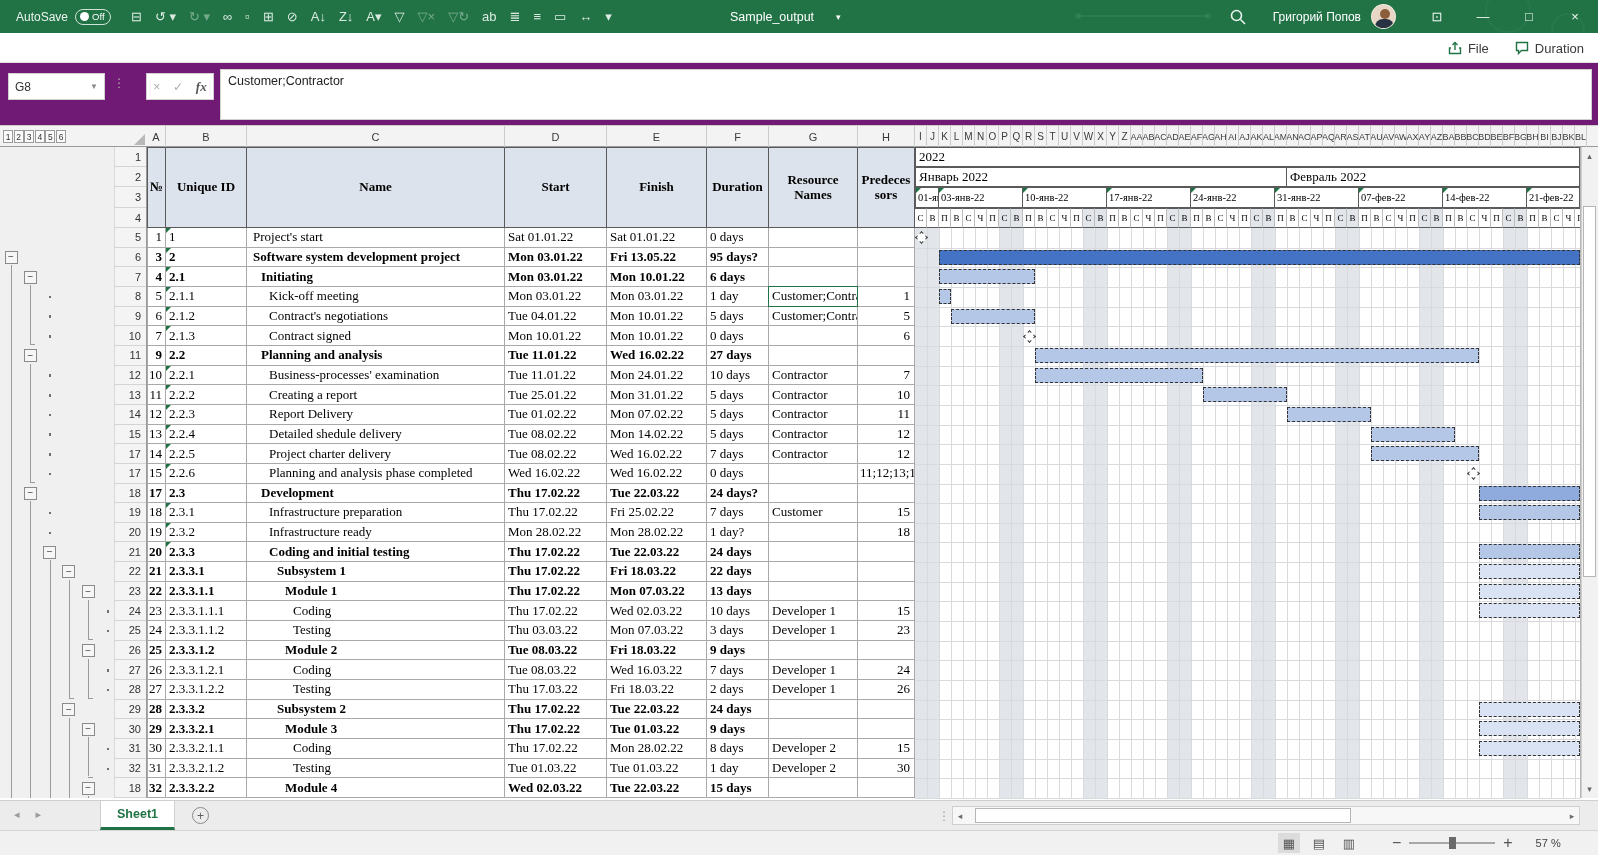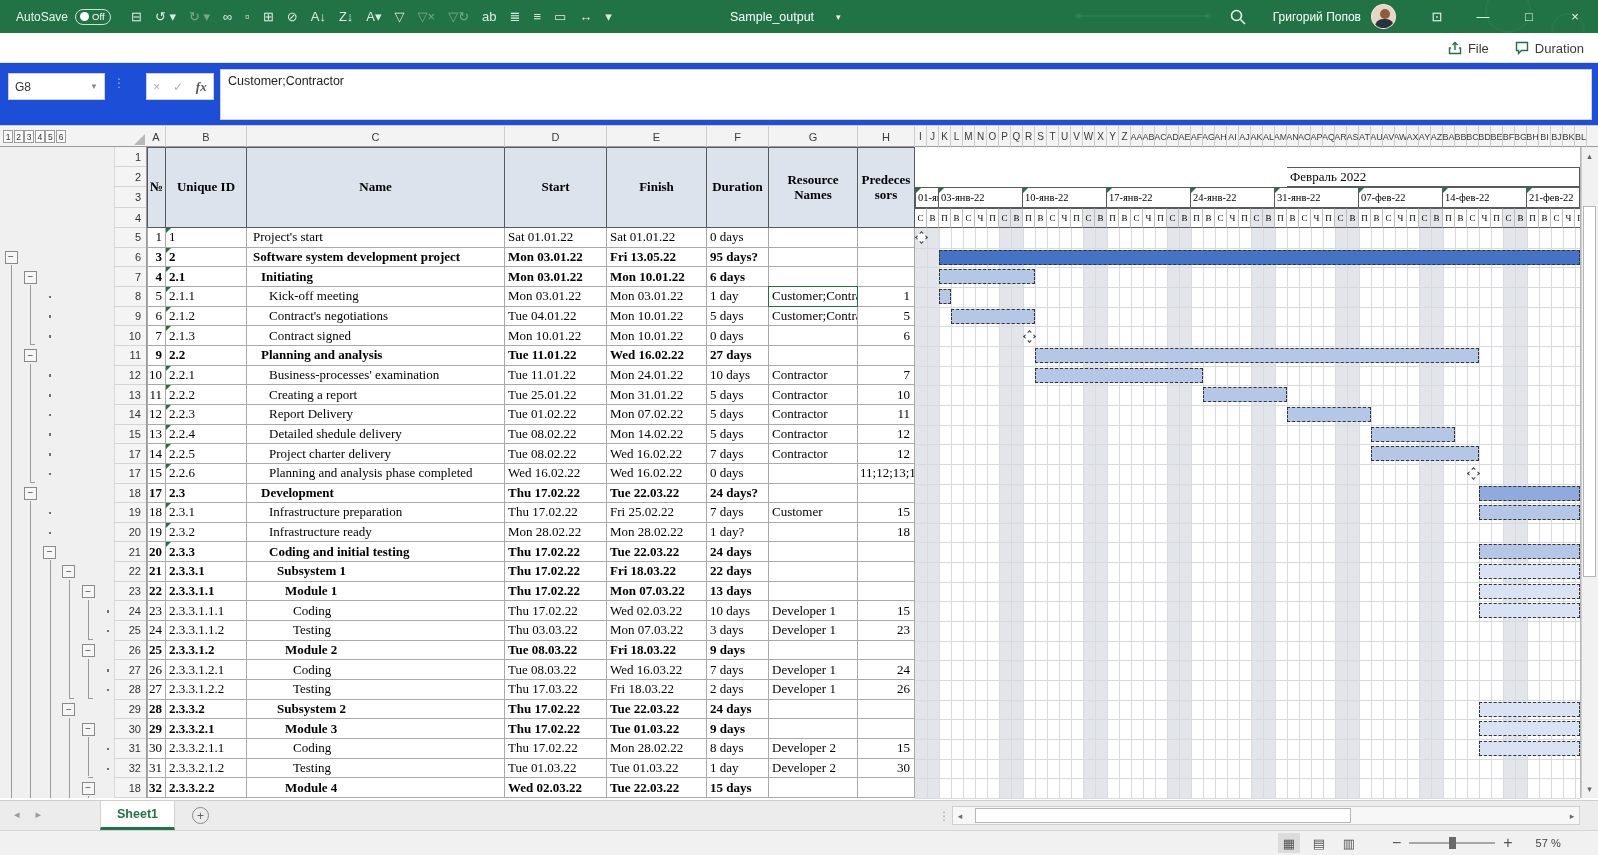--- a/index.html
+++ b/index.html
@@ -34,21 +34,21 @@
 
   
   #menubar { position:absolute; left:0; top:33px; width:1598px; height:30px; background:#fff;
              border-bottom:1px solid #e2e0de; display:flex; align-items:center; }
   .menu-item { font-size:13px; color:#3b3a39; padding:0 13px; line-height:30px; }
   #menu-right { position:absolute; right:14px; top:0; height:30px; display:flex;
                 align-items:center; gap:26px; }
   .menu-action { display:flex; align-items:center; gap:6px; font-size:13px; color:#3b3a39; }
 
   
-  #formulabar { position:absolute; left:0; top:63px; width:1598px; height:63px; background:#1d4ed8;
+  #formulabar { position:absolute; left:0; top:63px; width:1598px; height:63px; background:#701a75;
                 border-bottom:1px solid #cfcdcb; }
   #namebox { position:absolute; left:8px; top:10px; width:97px; height:27px; background:#fff;
              border:1px solid #d2d0ce; font-size:12px; color:#333; display:flex;
              align-items:center; padding:0 6px; justify-content:space-between; }
   #fx-dots { position:absolute; left:113px; top:13px; color:#b5b3b1; font-size:12px; letter-spacing:0; }
   #fx-btns { position:absolute; left:146px; top:10px; width:68px; height:27px; background:#fff;
              border:1px solid #d2d0ce; display:flex; align-items:center; justify-content:space-around; }
   #fx-btns .b { font-size:12px; color:#b0aeac; }
   #fx-btns .fx { font-family:"Liberation Serif", serif; font-style:italic; font-weight:bold;
                  color:#5a5856; font-size:13px; }
@@ -296,20 +296,22 @@
       <div style="position: absolute; left: 115px; top: 632.685px; width: 31px; height: 19.655px; border-bottom: 1px solid rgb(212, 212, 212); font: 11px &quot;Liberation Sans&quot;, sans-serif; color: rgb(51, 51, 51); display: flex; align-items: center; justify-content: flex-end; padding-right: 5px;">32</div>
       <div style="position: absolute; left: 115px; top: 652.34px; width: 31px; height: 19.655px; border-bottom: 1px solid rgb(212, 212, 212); font: 11px &quot;Liberation Sans&quot;, sans-serif; color: rgb(51, 51, 51); display: flex; align-items: center; justify-content: flex-end; padding-right: 5px;">18</div>
       <div style="position: absolute; left: 147px; top: 21px; width: 19px; height: 81px; background: rgb(221, 227, 236); border: 1px solid rgb(90, 90, 90); font: bold 13px / 1.12 &quot;Liberation Serif&quot;, serif; color: rgb(0, 0, 0); display: flex; align-items: center; justify-content: center; text-align: center; overflow-wrap: anywhere; padding: 0px 2px;">№</div>
       <div style="position: absolute; left: 166px; top: 21px; width: 81px; height: 81px; background: rgb(221, 227, 236); border-top: 1px solid rgb(90, 90, 90); border-right: 1px solid rgb(90, 90, 90); border-bottom: 1px solid rgb(90, 90, 90); border-left: none; border-image: initial; font: bold 13px / 1.12 &quot;Liberation Serif&quot;, serif; color: rgb(0, 0, 0); display: flex; align-items: center; justify-content: center; text-align: center; overflow-wrap: anywhere; padding: 0px 2px;">Unique ID</div>
       <div style="position: absolute; left: 247px; top: 21px; width: 258px; height: 81px; background: rgb(221, 227, 236); border-top: 1px solid rgb(90, 90, 90); border-right: 1px solid rgb(90, 90, 90); border-bottom: 1px solid rgb(90, 90, 90); border-left: none; border-image: initial; font: bold 13px / 1.12 &quot;Liberation Serif&quot;, serif; color: rgb(0, 0, 0); display: flex; align-items: center; justify-content: center; text-align: center; overflow-wrap: anywhere; padding: 0px 2px;">Name</div>
       <div style="position: absolute; left: 505px; top: 21px; width: 102px; height: 81px; background: rgb(221, 227, 236); border-top: 1px solid rgb(90, 90, 90); border-right: 1px solid rgb(90, 90, 90); border-bottom: 1px solid rgb(90, 90, 90); border-left: none; border-image: initial; font: bold 13px / 1.12 &quot;Liberation Serif&quot;, serif; color: rgb(0, 0, 0); display: flex; align-items: center; justify-content: center; text-align: center; overflow-wrap: anywhere; padding: 0px 2px;">Start</div>
       <div style="position: absolute; left: 607px; top: 21px; width: 100px; height: 81px; background: rgb(221, 227, 236); border-top: 1px solid rgb(90, 90, 90); border-right: 1px solid rgb(90, 90, 90); border-bottom: 1px solid rgb(90, 90, 90); border-left: none; border-image: initial; font: bold 13px / 1.12 &quot;Liberation Serif&quot;, serif; color: rgb(0, 0, 0); display: flex; align-items: center; justify-content: center; text-align: center; overflow-wrap: anywhere; padding: 0px 2px;">Finish</div>
       <div style="position: absolute; left: 707px; top: 21px; width: 62px; height: 81px; background: rgb(221, 227, 236); border-top: 1px solid rgb(90, 90, 90); border-right: 1px solid rgb(90, 90, 90); border-bottom: 1px solid rgb(90, 90, 90); border-left: none; border-image: initial; font: bold 13px / 1.12 &quot;Liberation Serif&quot;, serif; color: rgb(0, 0, 0); display: flex; align-items: center; justify-content: center; text-align: center; overflow-wrap: anywhere; padding: 0px 2px;">Duration</div>
       <div style="position: absolute; left: 769px; top: 21px; width: 89px; height: 81px; background: rgb(221, 227, 236); border-top: 1px solid rgb(90, 90, 90); border-right: 1px solid rgb(90, 90, 90); border-bottom: 1px solid rgb(90, 90, 90); border-left: none; border-image: initial; font: bold 13px / 1.12 &quot;Liberation Serif&quot;, serif; color: rgb(0, 0, 0); display: flex; align-items: center; justify-content: center; text-align: center; overflow-wrap: anywhere; padding: 0px 2px;">Resource Names</div>
       <div style="position: absolute; left: 858px; top: 21px; width: 57px; height: 81px; background: rgb(221, 227, 236); border-top: 1px solid rgb(90, 90, 90); border-right: 1px solid rgb(90, 90, 90); border-bottom: 1px solid rgb(90, 90, 90); border-left: none; border-image: initial; font: bold 13px / 1.12 &quot;Liberation Serif&quot;, serif; color: rgb(0, 0, 0); display: flex; align-items: center; justify-content: center; text-align: center; overflow-wrap: anywhere; padding: 0px 2px;">Predecessors</div>
+      <div style="position: absolute; left: 915px; top: 21px; width: 665px; height: 20px; background: rgb(255, 255, 255); border: 1px solid rgb(90, 90, 90); font: 13px &quot;Liberation Serif&quot;, serif; display: flex; align-items: center; padding-left: 3px;">2022</div>
+      <div style="position: absolute; left: 915px; top: 41px; width: 372px; height: 20px; background: rgb(255, 255, 255); border: 1px solid rgb(90, 90, 90); font: 13px &quot;Liberation Serif&quot;, serif; display: flex; align-items: center; padding-left: 3px; overflow: hidden; white-space: nowrap;">Январь 2022</div>
       <div style="position: absolute; left: 1287px; top: 41px; width: 293px; height: 20px; background: rgb(255, 255, 255); border-top: 1px solid rgb(90, 90, 90); border-right: 1px solid rgb(90, 90, 90); border-bottom: 1px solid rgb(90, 90, 90); border-left: none; border-image: initial; font: 13px &quot;Liberation Serif&quot;, serif; display: flex; align-items: center; padding-left: 3px; overflow: hidden; white-space: nowrap;">Февраль 2022</div>
       <div style="position: absolute; left: 915px; top: 61px; width: 24px; height: 21px; background: rgb(255, 255, 255); border: 1px solid rgb(90, 90, 90); font: 10.5px &quot;Liberation Serif&quot;, serif; display: flex; align-items: center; padding-left: 2px; overflow: hidden; white-space: nowrap;">01-янв-22<div style="position: absolute; left: 0px; top: 0px; width: 0px; height: 0px; border-top: 5px solid rgb(31, 114, 68); border-right: 5px solid transparent;"></div></div>
       <div style="position: absolute; left: 939px; top: 61px; width: 84px; height: 21px; background: rgb(255, 255, 255); border-top: 1px solid rgb(90, 90, 90); border-right: 1px solid rgb(90, 90, 90); border-bottom: 1px solid rgb(90, 90, 90); border-left: none; border-image: initial; font: 10.5px &quot;Liberation Serif&quot;, serif; display: flex; align-items: center; padding-left: 2px; overflow: hidden; white-space: nowrap;">03-янв-22<div style="position: absolute; left: 0px; top: 0px; width: 0px; height: 0px; border-top: 5px solid rgb(31, 114, 68); border-right: 5px solid transparent;"></div></div>
       <div style="position: absolute; left: 1023px; top: 61px; width: 84px; height: 21px; background: rgb(255, 255, 255); border-top: 1px solid rgb(90, 90, 90); border-right: 1px solid rgb(90, 90, 90); border-bottom: 1px solid rgb(90, 90, 90); border-left: none; border-image: initial; font: 10.5px &quot;Liberation Serif&quot;, serif; display: flex; align-items: center; padding-left: 2px; overflow: hidden; white-space: nowrap;">10-янв-22<div style="position: absolute; left: 0px; top: 0px; width: 0px; height: 0px; border-top: 5px solid rgb(31, 114, 68); border-right: 5px solid transparent;"></div></div>
       <div style="position: absolute; left: 1107px; top: 61px; width: 84px; height: 21px; background: rgb(255, 255, 255); border-top: 1px solid rgb(90, 90, 90); border-right: 1px solid rgb(90, 90, 90); border-bottom: 1px solid rgb(90, 90, 90); border-left: none; border-image: initial; font: 10.5px &quot;Liberation Serif&quot;, serif; display: flex; align-items: center; padding-left: 2px; overflow: hidden; white-space: nowrap;">17-янв-22<div style="position: absolute; left: 0px; top: 0px; width: 0px; height: 0px; border-top: 5px solid rgb(31, 114, 68); border-right: 5px solid transparent;"></div></div>
       <div style="position: absolute; left: 1191px; top: 61px; width: 84px; height: 21px; background: rgb(255, 255, 255); border-top: 1px solid rgb(90, 90, 90); border-right: 1px solid rgb(90, 90, 90); border-bottom: 1px solid rgb(90, 90, 90); border-left: none; border-image: initial; font: 10.5px &quot;Liberation Serif&quot;, serif; display: flex; align-items: center; padding-left: 2px; overflow: hidden; white-space: nowrap;">24-янв-22<div style="position: absolute; left: 0px; top: 0px; width: 0px; height: 0px; border-top: 5px solid rgb(31, 114, 68); border-right: 5px solid transparent;"></div></div>
       <div style="position: absolute; left: 1275px; top: 61px; width: 84px; height: 21px; background: rgb(255, 255, 255); border-top: 1px solid rgb(90, 90, 90); border-right: 1px solid rgb(90, 90, 90); border-bottom: 1px solid rgb(90, 90, 90); border-left: none; border-image: initial; font: 10.5px &quot;Liberation Serif&quot;, serif; display: flex; align-items: center; padding-left: 2px; overflow: hidden; white-space: nowrap;">31-янв-22<div style="position: absolute; left: 0px; top: 0px; width: 0px; height: 0px; border-top: 5px solid rgb(31, 114, 68); border-right: 5px solid transparent;"></div></div>
       <div style="position: absolute; left: 1359px; top: 61px; width: 84px; height: 21px; background: rgb(255, 255, 255); border-top: 1px solid rgb(90, 90, 90); border-right: 1px solid rgb(90, 90, 90); border-bottom: 1px solid rgb(90, 90, 90); border-left: none; border-image: initial; font: 10.5px &quot;Liberation Serif&quot;, serif; display: flex; align-items: center; padding-left: 2px; overflow: hidden; white-space: nowrap;">07-фев-22<div style="position: absolute; left: 0px; top: 0px; width: 0px; height: 0px; border-top: 5px solid rgb(31, 114, 68); border-right: 5px solid transparent;"></div></div>
       <div style="position: absolute; left: 1443px; top: 61px; width: 84px; height: 21px; background: rgb(255, 255, 255); border-top: 1px solid rgb(90, 90, 90); border-right: 1px solid rgb(90, 90, 90); border-bottom: 1px solid rgb(90, 90, 90); border-left: none; border-image: initial; font: 10.5px &quot;Liberation Serif&quot;, serif; display: flex; align-items: center; padding-left: 2px; overflow: hidden; white-space: nowrap;">14-фев-22<div style="position: absolute; left: 0px; top: 0px; width: 0px; height: 0px; border-top: 5px solid rgb(31, 114, 68); border-right: 5px solid transparent;"></div></div>
       <div style="position: absolute; left: 1527px; top: 61px; width: 53px; height: 21px; background: rgb(255, 255, 255); border-top: 1px solid rgb(90, 90, 90); border-right: 1px solid rgb(90, 90, 90); border-bottom: 1px solid rgb(90, 90, 90); border-left: none; border-image: initial; font: 10.5px &quot;Liberation Serif&quot;, serif; display: flex; align-items: center; padding-left: 2px; overflow: hidden; white-space: nowrap;">21-фев-22<div style="position: absolute; left: 0px; top: 0px; width: 0px; height: 0px; border-top: 5px solid rgb(31, 114, 68); border-right: 5px solid transparent;"></div></div>

